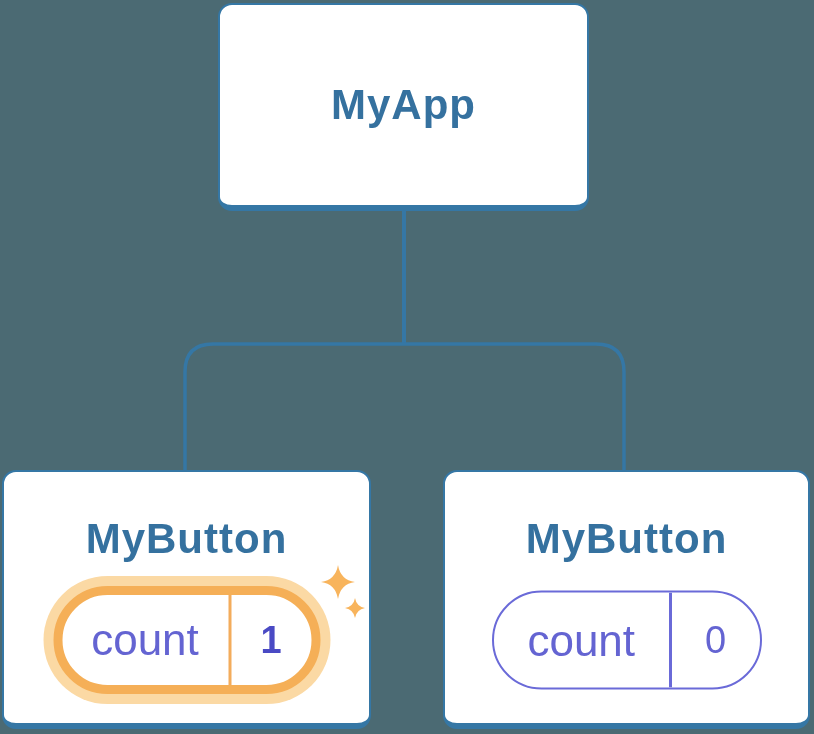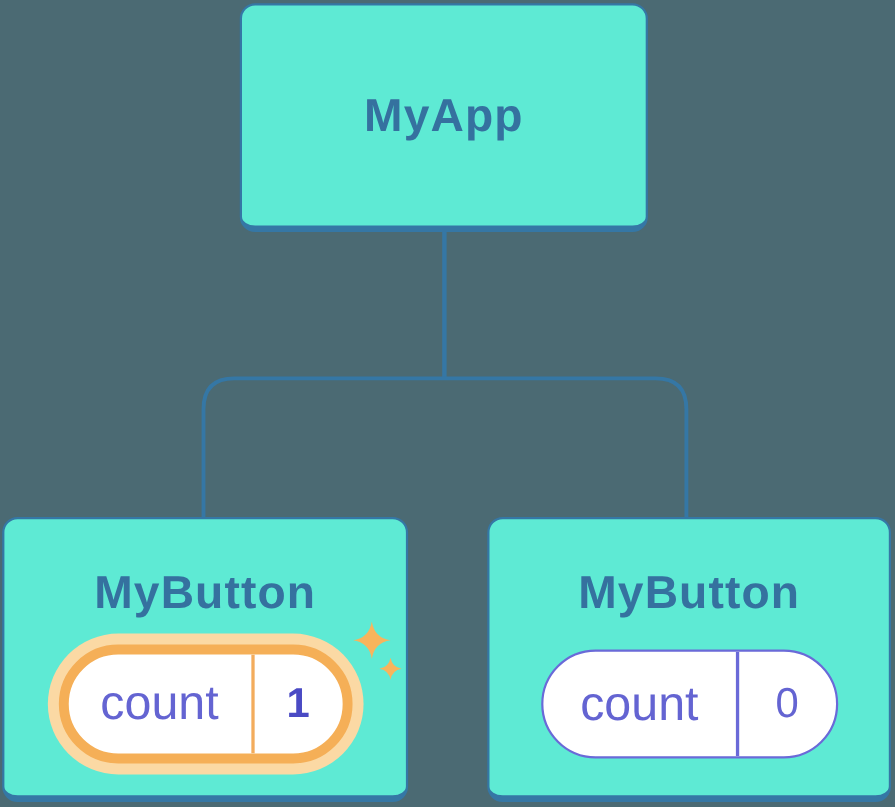--- a/index.html
+++ b/index.html
@@ -15,21 +15,21 @@
     overflow: hidden;
   }
   .connectors {
     position: absolute;
     left: 0; top: 0;
     pointer-events: none;
   }
   .card {
     position: absolute;
     box-sizing: border-box;
-    background: #5eead4;
+    background: #ffffff;
     border: 2.5px solid #3577A5;
     border-bottom-width: 6px;
     border-radius: 14px;
   }
   .card-root {
     left: 218px; top: 3px;
     width: 371px; height: 208px;
     display: flex;
     align-items: center;
     justify-content: center;

